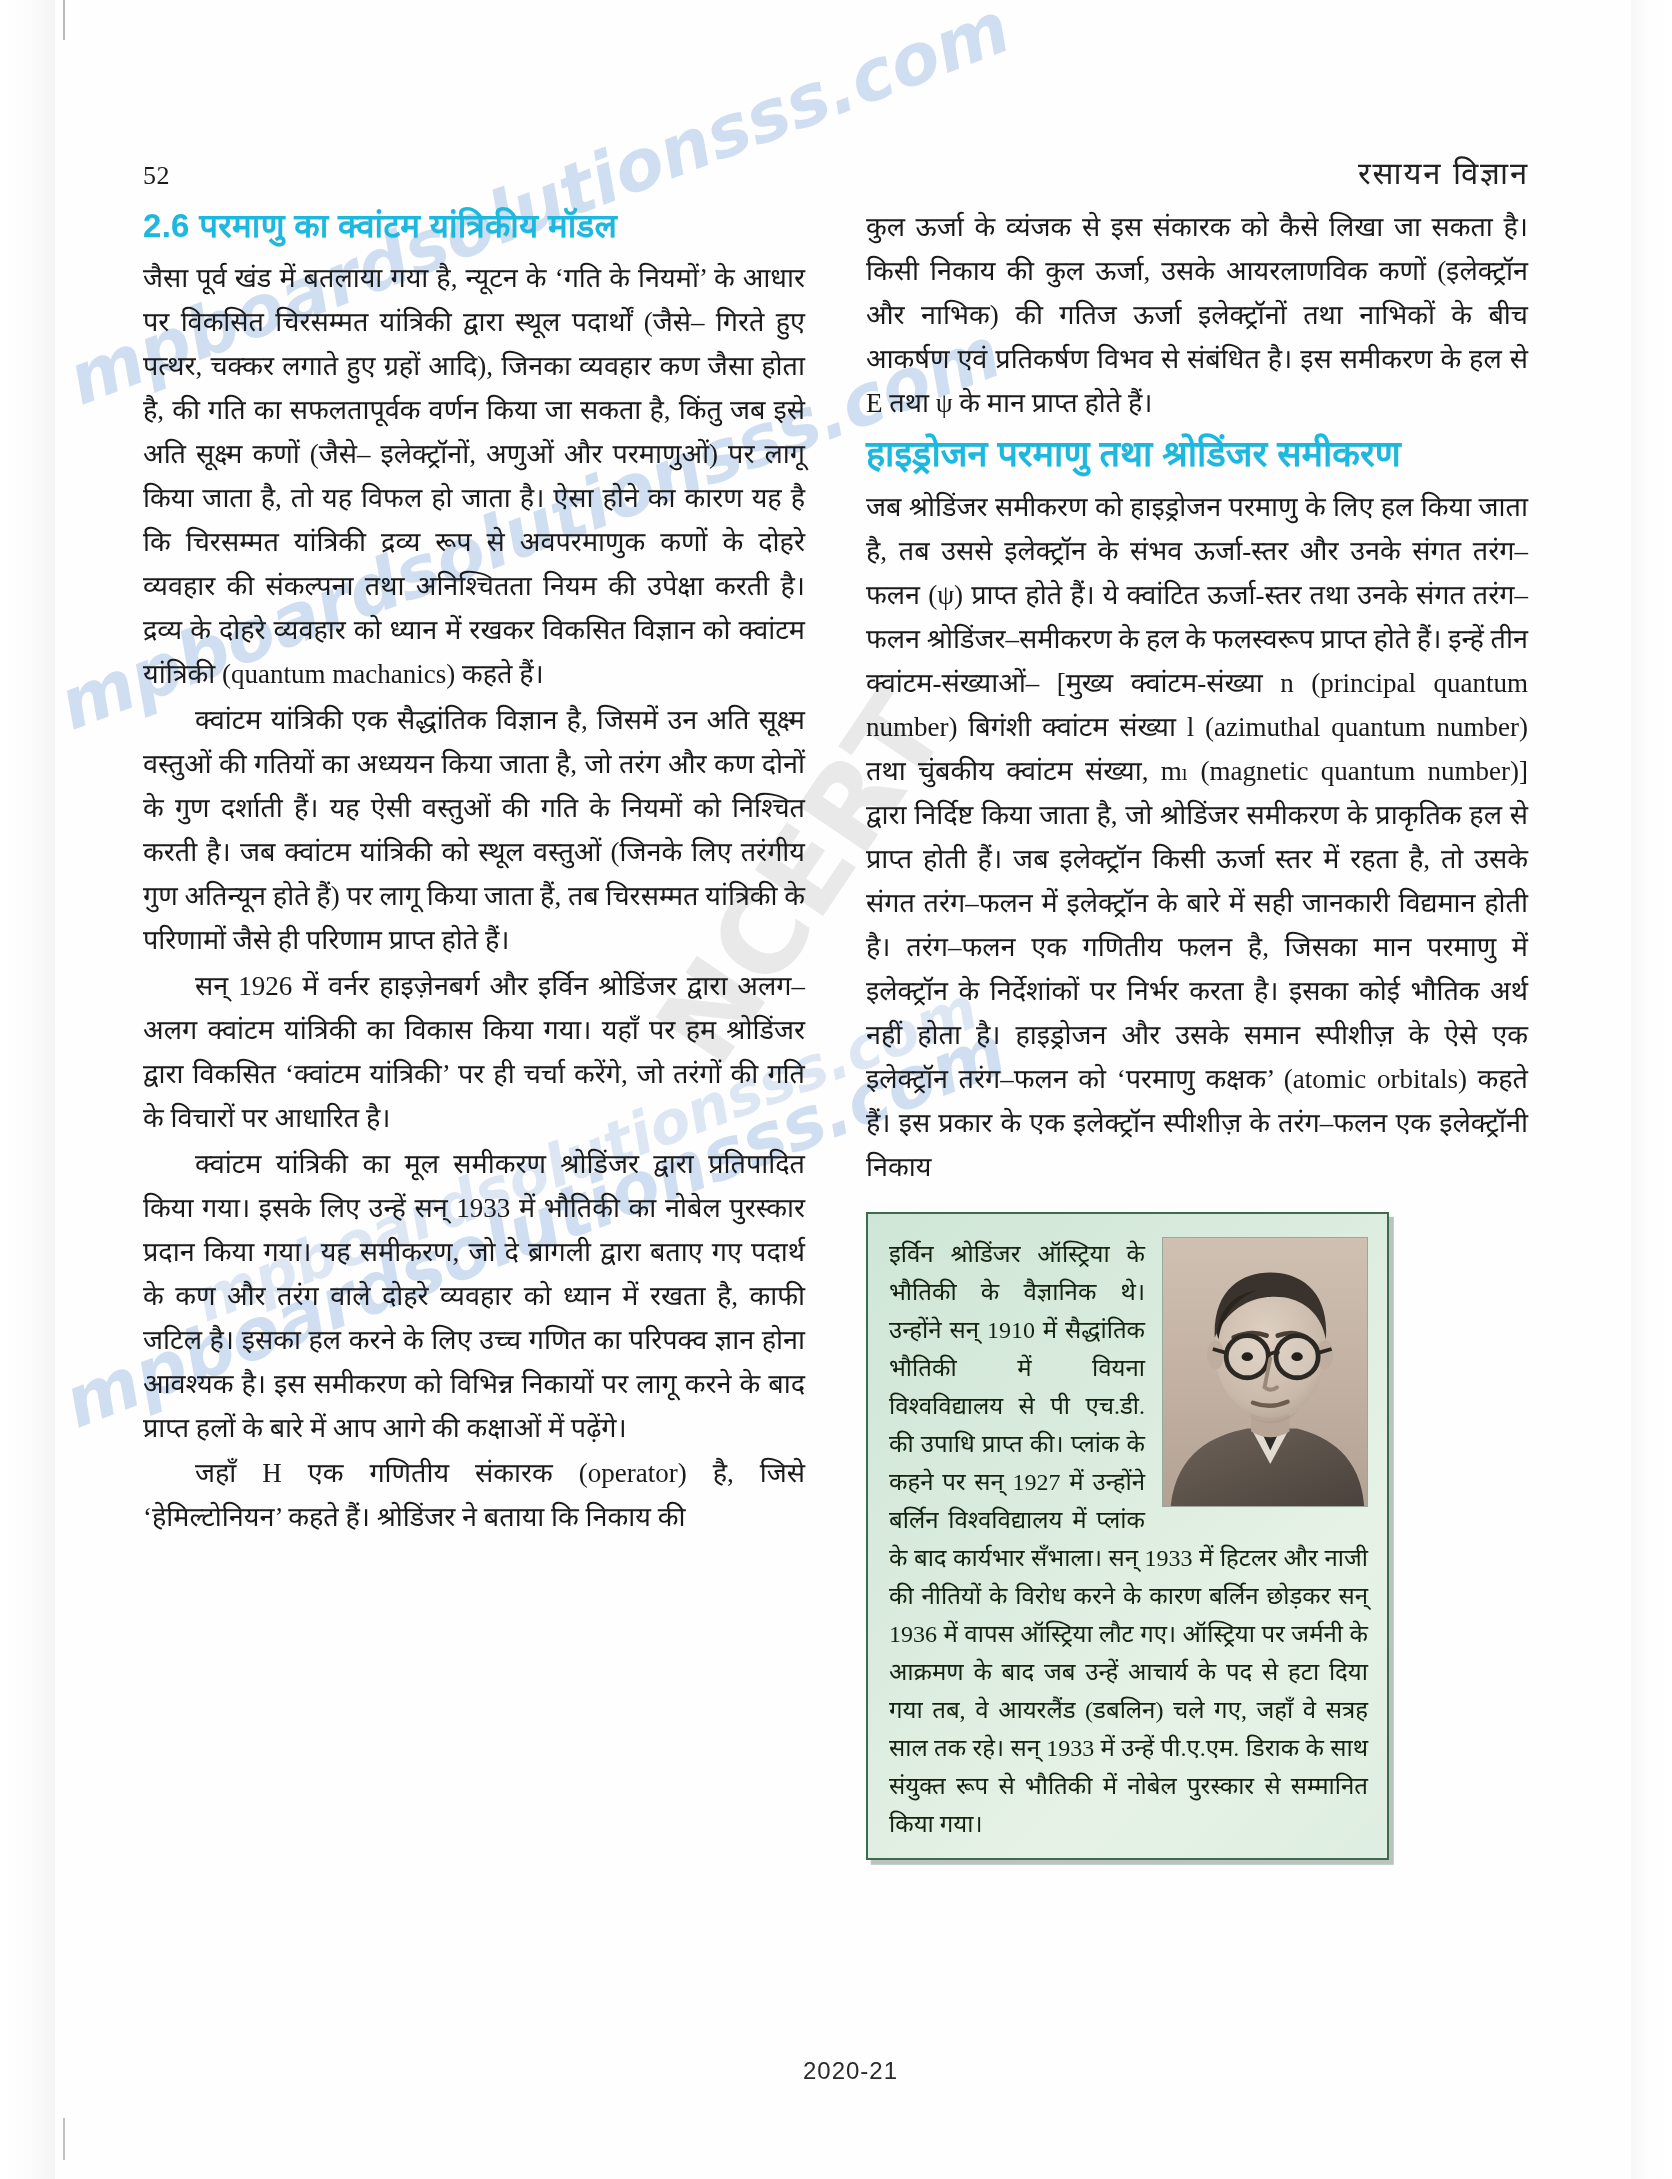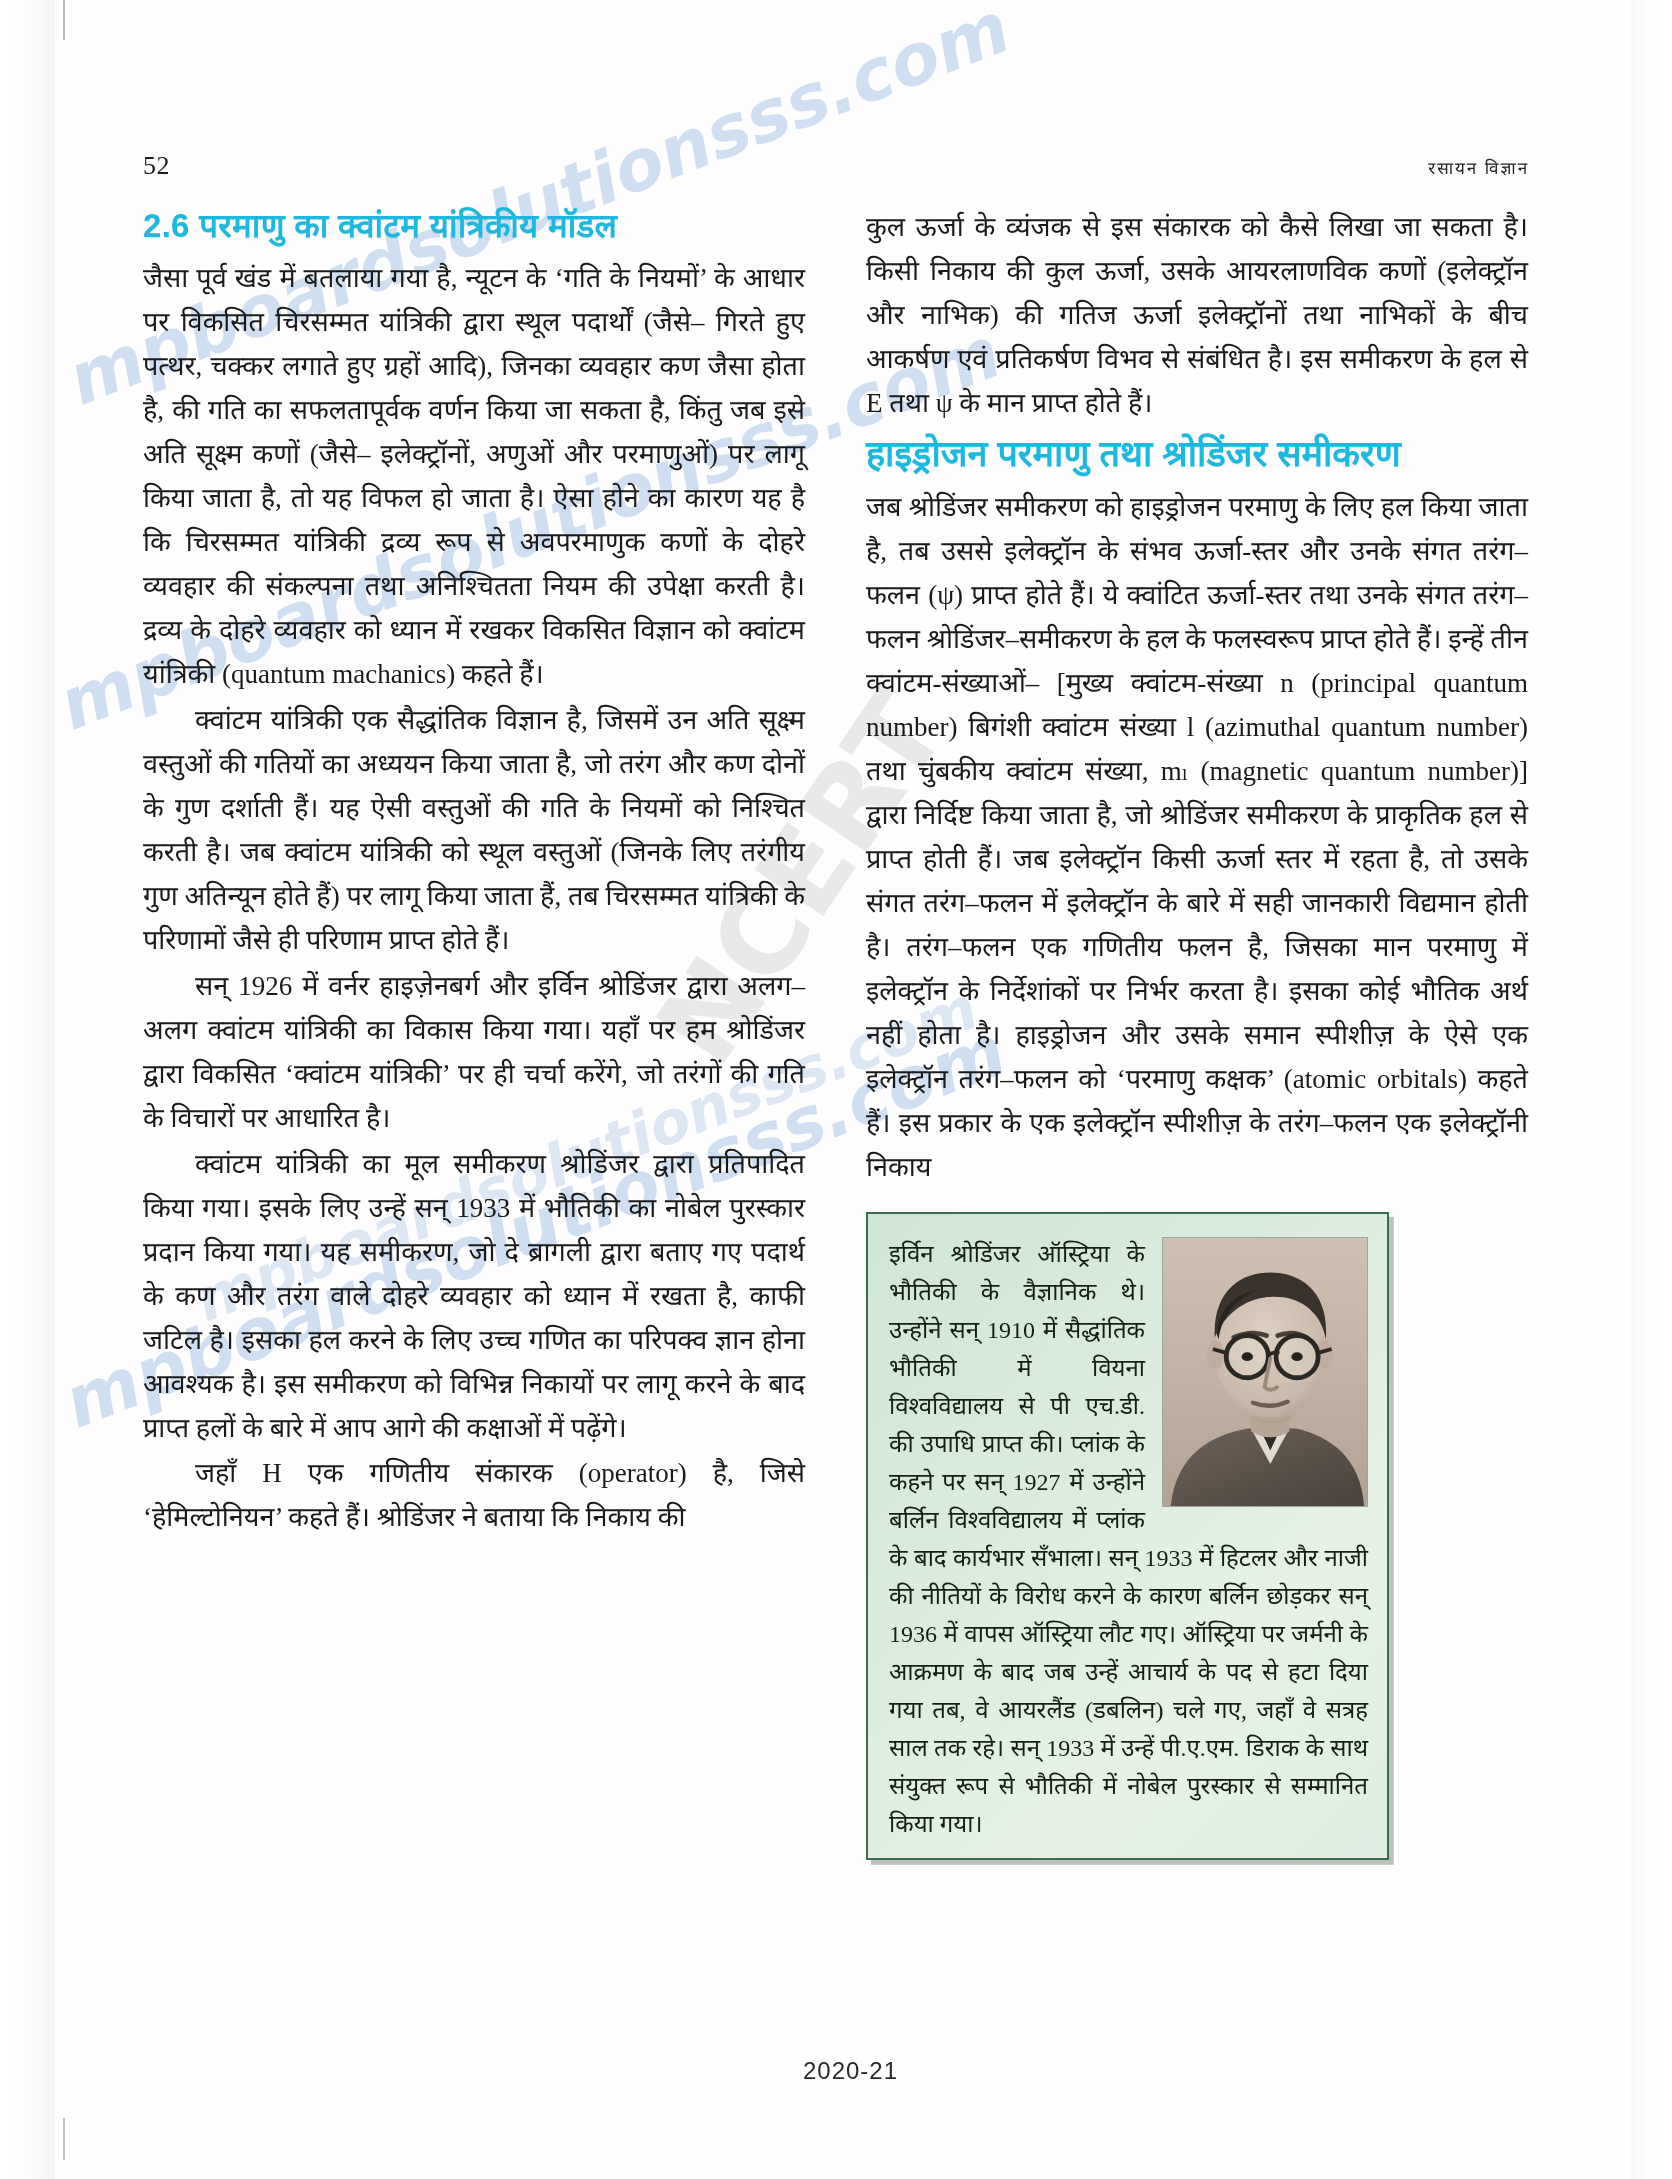--- a/index.html
+++ b/index.html
@@ -92,21 +92,21 @@
   }
   .page-num {
     font-family: "Liberation Serif", serif;
     font-size: 26px;
     color: #1b1b1b;
     letter-spacing: 0.5px;
     text-align: center;
   }
   .running-head {
     font-family: "Liberation Sans", sans-serif;
-    font-size: 17px;
+    font-size: 31px;
     color: #222;
     letter-spacing: 1.9px;
   }
 
   
   .columns {
     position: absolute;
     left: 143px; top: 189px;
     width: 1386px;
     height: 1816px;

